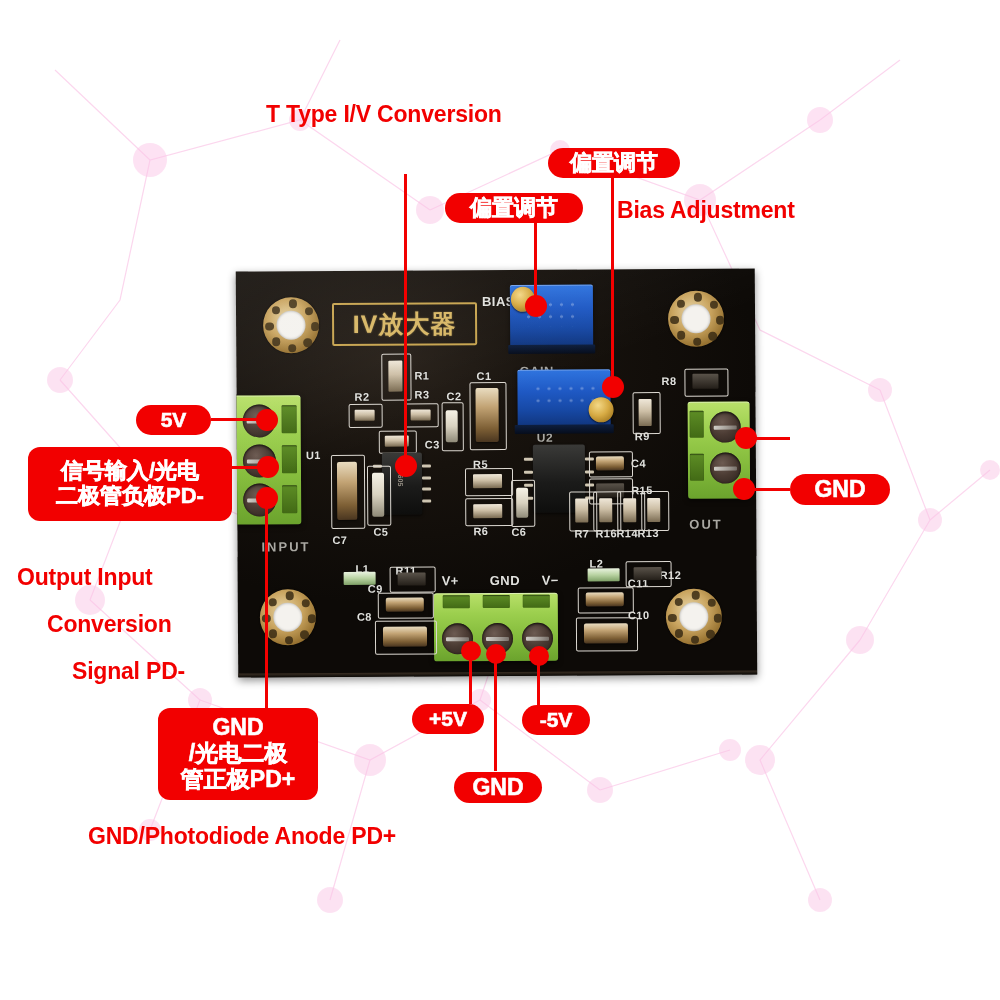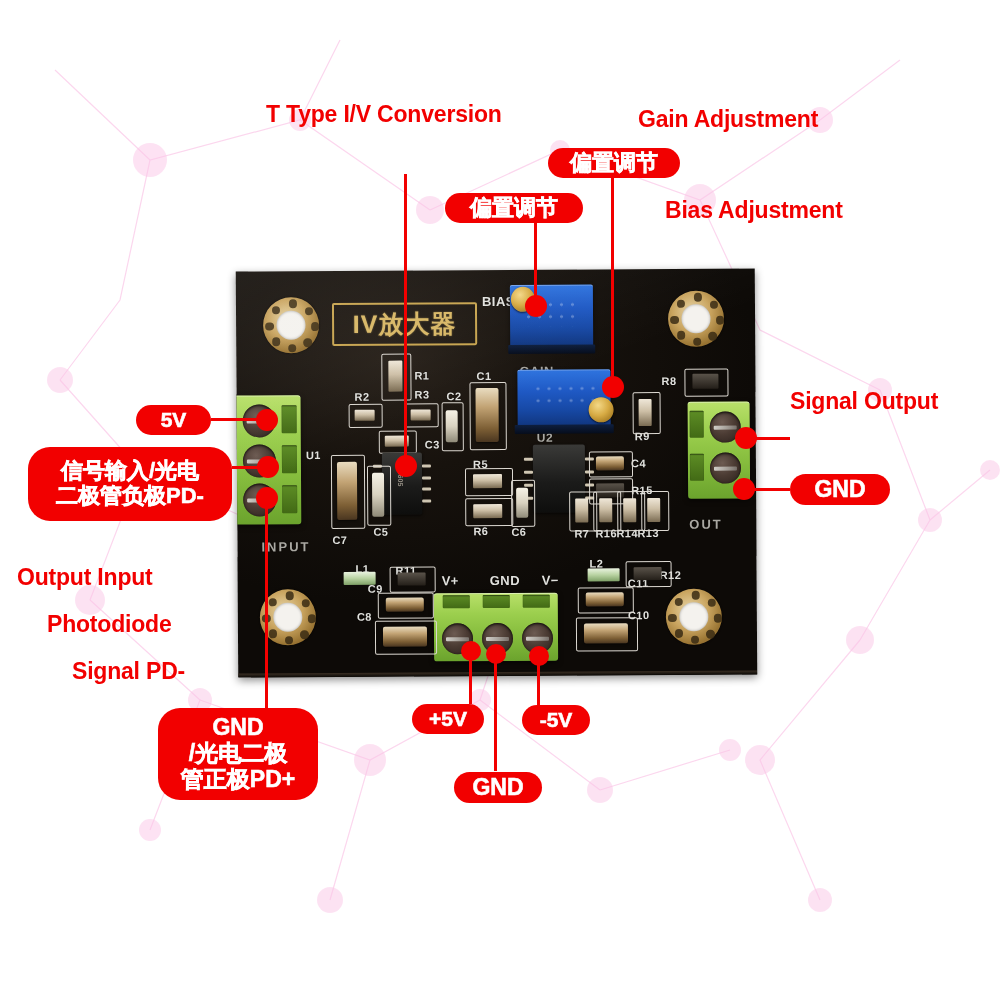--- a/index.html
+++ b/index.html
@@ -101,21 +101,21 @@
   .eng{
     position:absolute;color:#f20000;font-weight:bold;white-space:nowrap;
     letter-spacing:-.2px;
   }
   .pill{
     position:absolute;background:#f20000;color:#fff;border-radius:999px;
     display:flex;align-items:center;justify-content:center;
     font-weight:bold;white-space:nowrap;line-height:1.12;text-align:center;
     -webkit-text-stroke:.6px #fff;
   }
-  .pill.multi{border-radius:22px;}
+  .pill.multi{border-radius:12px;}
   .lead{position:absolute;background:#f20000;}
   .lead.v{width:3px;}
   .lead.h{height:3px;}
   .dot{position:absolute;width:22px;height:22px;border-radius:50%;background:#f20000;
     transform:translate(-50%,-50%);}
   .dot.sm{width:20px;height:20px;}
 </style>
 </head>
 <body>
 
@@ -387,54 +387,53 @@
     <div class="pad" style="left:340px;top:318px;width:54px;height:24px;"></div>
     <div class="cap" style="left:348px;top:323px;width:38px;height:14px;"></div>
     <div class="pad" style="left:338px;top:348px;width:60px;height:32px;"></div>
     <div class="cap" style="left:346px;top:354px;width:44px;height:20px;"></div>
   </div>
 
   <div class="eng" style="left:266px;top:101px;font-size:23px;">T Type I/V Conversion</div>
   <div class="lead v" style="left:404px;top:174px;height:292px;"></div>
   <div class="dot" style="left:406px;top:466px;"></div>
 
-  <div class="eng" style="left:638px;top:106px;font-size:23px;">Gain Adjustment</div>
   <div class="lead v" style="left:611px;top:178px;height:208px;"></div>
   <div class="dot" style="left:613px;top:387px;"></div>
   <div class="pill" style="left:548px;top:148px;width:132px;height:30px;font-size:22px;">偏置调节</div>
 
-  <div class="eng" style="left:617px;top:197px;font-size:23px;margin-left:48px;">Bias Adjustment</div>
+  <div class="eng" style="left:617px;top:197px;font-size:23px;">Bias Adjustment</div>
   <div class="lead v" style="left:534px;top:222px;height:84px;"></div>
   <div class="dot" style="left:536px;top:306px;"></div>
   <div class="pill" style="left:445px;top:193px;width:138px;height:30px;font-size:22px;">偏置调节</div>
 
   <div class="pill" style="left:136px;top:405px;width:75px;height:30px;font-size:21px;">5V</div>
   <div class="lead h" style="left:211px;top:418px;width:58px;"></div>
   <div class="dot" style="left:267px;top:420px;"></div>
 
   <div class="pill multi" style="left:28px;top:447px;width:204px;height:74px;font-size:22px;flex-direction:column;">
     <span>信号输入/光电</span>
     <span>二极管负极PD-</span>
   </div>
   <div class="lead h" style="left:232px;top:466px;width:38px;"></div>
   <div class="dot" style="left:268px;top:467px;"></div>
 
   <div class="eng" style="left:17px;top:564px;font-size:23px;">Output Input</div>
-  <div class="eng" style="left:47px;top:611px;font-size:23px;">Photodiode</div>
+  <div class="eng" style="left:47px;top:611px;font-size:23px;">Conversion</div>
   <div class="eng" style="left:72px;top:658px;font-size:23px;">Signal PD-</div>
 
   <div class="lead v" style="left:265px;top:497px;height:212px;"></div>
   <div class="dot" style="left:267px;top:498px;"></div>
   <div class="pill multi" style="left:158px;top:708px;width:160px;height:92px;font-size:23px;flex-direction:column;">
     <span>GND</span>
     <span>/光电二极</span>
     <span>管正极PD+</span>
   </div>
-
-  <div class="eng" style="left:790px;top:388px;font-size:23px;">Signal Output</div>
+  <div class="eng" style="left:88px;top:823px;font-size:23px;">GND/Photodiode Anode PD+</div>
+
   <div class="dot" style="left:746px;top:438px;"></div>
   <div class="lead h" style="left:746px;top:437px;width:44px;"></div>
 
   <div class="dot" style="left:744px;top:489px;"></div>
   <div class="lead h" style="left:744px;top:488px;width:46px;"></div>
   <div class="pill" style="left:790px;top:474px;width:100px;height:31px;font-size:23px;">GND</div>
 
   <div class="lead v" style="left:469px;top:650px;height:54px;"></div>
   <div class="dot sm" style="left:471px;top:651px;"></div>
   <div class="pill" style="left:412px;top:704px;width:72px;height:30px;font-size:21px;">+5V</div>

